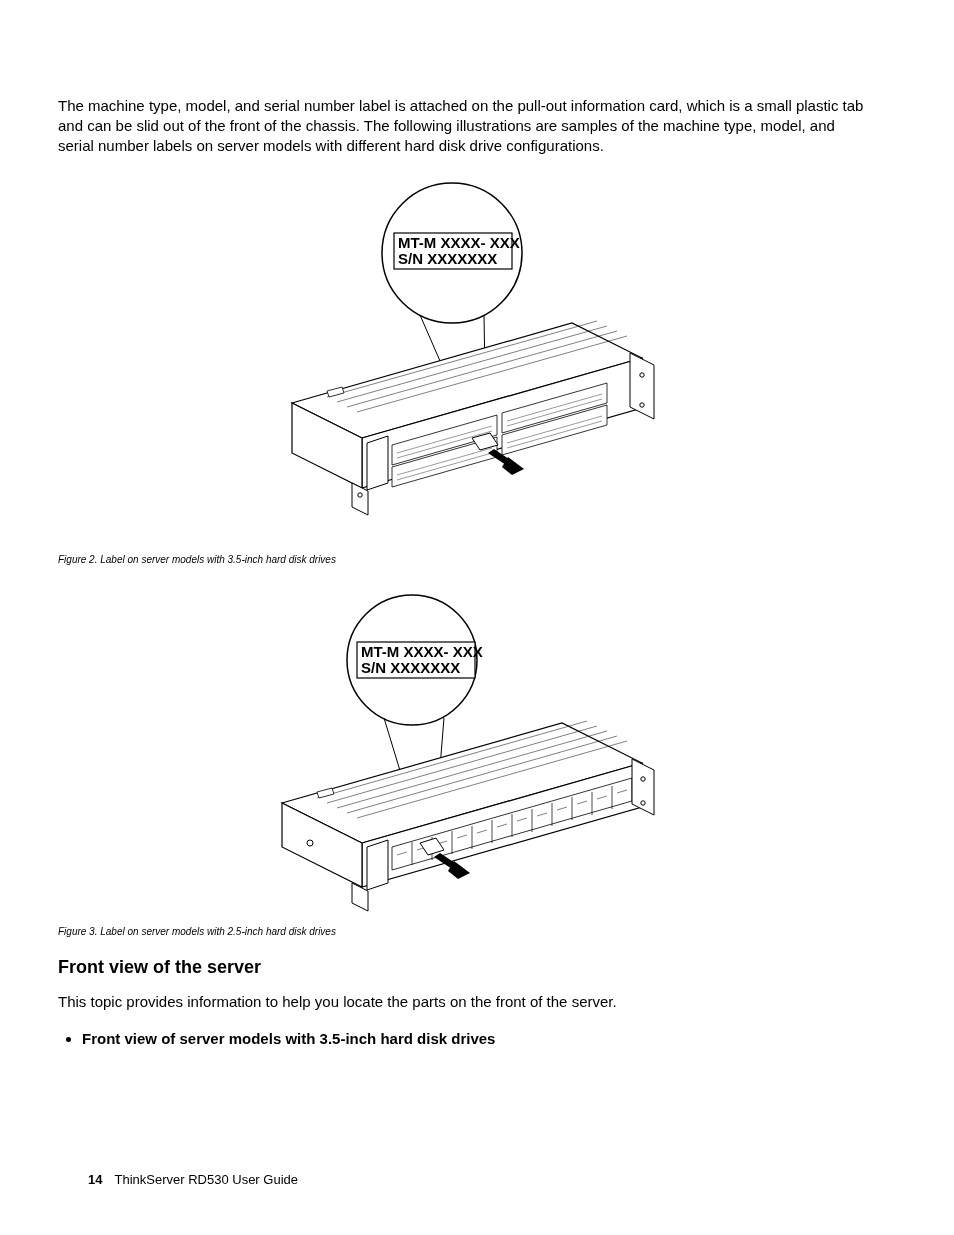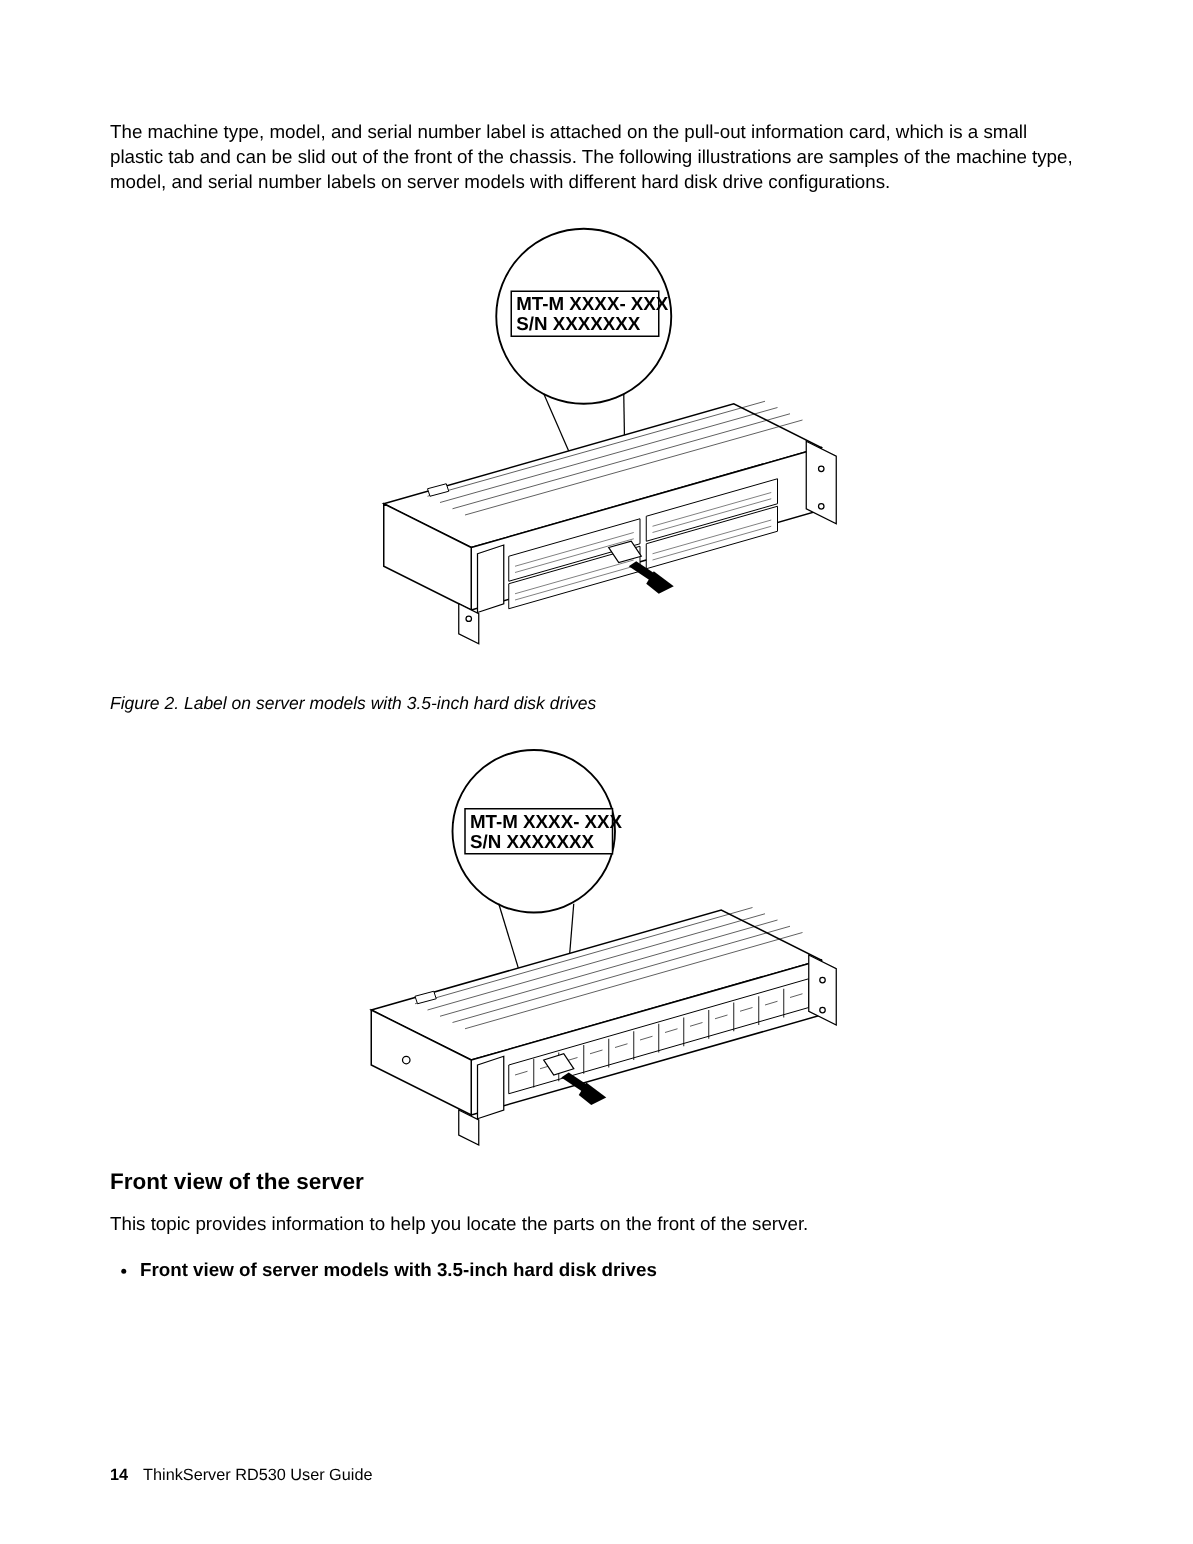--- a/index.html
+++ b/index.html
@@ -1,21 +1,21 @@
 <!DOCTYPE html>
 <html><head>
 <meta charset="utf-8">
 <style>
   html,body{margin:0;padding:0;background:#fff;color:#000;}
   body{font-family:Arial,Helvetica,sans-serif;width:954px;height:1235px;position:relative;}
-  .page{padding:96px 88px 0 88px;font-size:15px;line-height:1.32;}
+  .page{padding:96px 88px 0 58px;font-size:15px;line-height:1.32;}
   .para{margin:0 0 18px 0;}
   .note-label{font-weight:bold;}
   .fig-wrap{text-align:right;margin:8px 0 10px 0;font-weight:bold;}
-  .caption{font-style:italic;font-size:14px;margin:10px 0 18px 0;}
+  .caption{font-style:italic;font-size:10px;margin:10px 0 18px 0;}
   h2.section{font-size:18px;font-weight:bold;margin:14px 0 12px 0;}
   ul.bullets{margin:6px 0 0 0;padding-left:24px;}
   ul.bullets li{margin-bottom:6px;font-weight:bold;}
   .footer{position:absolute;bottom:48px;left:88px;font-size:13px;}
   .footer .pnum{font-weight:bold;margin-right:12px;}
   
   svg.fig{display:block;margin:0 auto;}
   .label-box text{font-family:Arial,Helvetica,sans-serif;font-size:15px;}
 </style>
 </head>
@@ -159,20 +159,21 @@
       </g>
 
       <polygon points="370,174 392,185 392,230 370,219" fill="#fff" stroke="#000" stroke-width="1"></polygon>
       <polygon points="90,298 106,306 106,326 90,318" fill="#fff" stroke="#000" stroke-width="1"></polygon>
       <circle cx="381" cy="194" r="2.2" fill="none" stroke="#000"></circle>
       <circle cx="381" cy="218" r="2.2" fill="none" stroke="#000"></circle>
 
       <polygon points="55,207 70,203 72,209 57,213" fill="#fff" stroke="#000" stroke-width="0.8"></polygon>
     </svg>
   </div>
+  <div class="caption">Figure 3.  Label on server models with 2.5-inch hard disk drives</div>
 
   <h2 class="section">Front view of the server</h2>
 
   <p class="para">This topic provides information to help you locate the parts on the front of the server.</p>
 
 
   <ul class="bullets">
     <li>Front view of server models with 3.5-inch hard disk drives</li>
   </ul>
 

